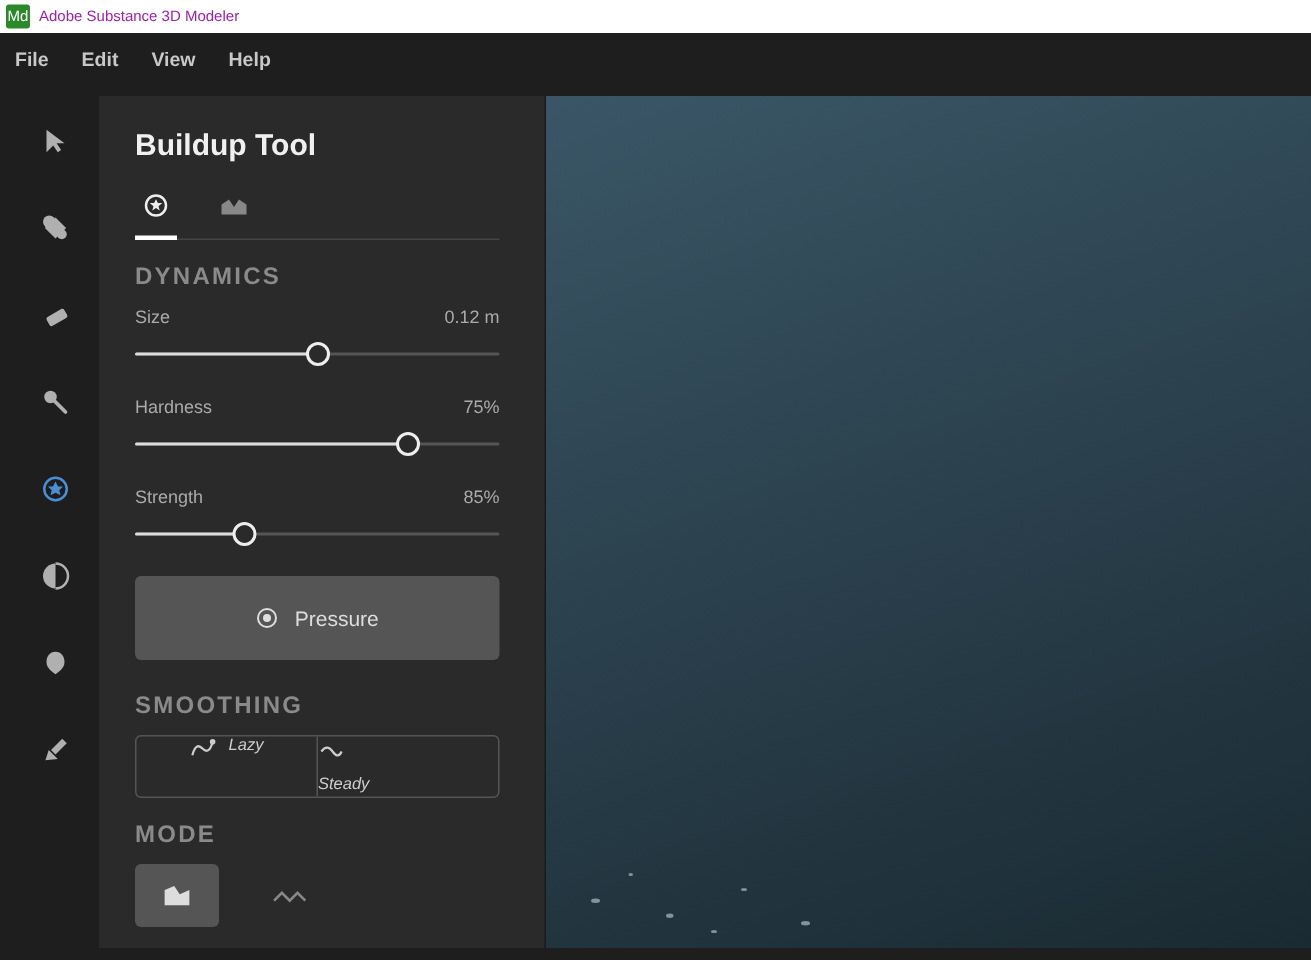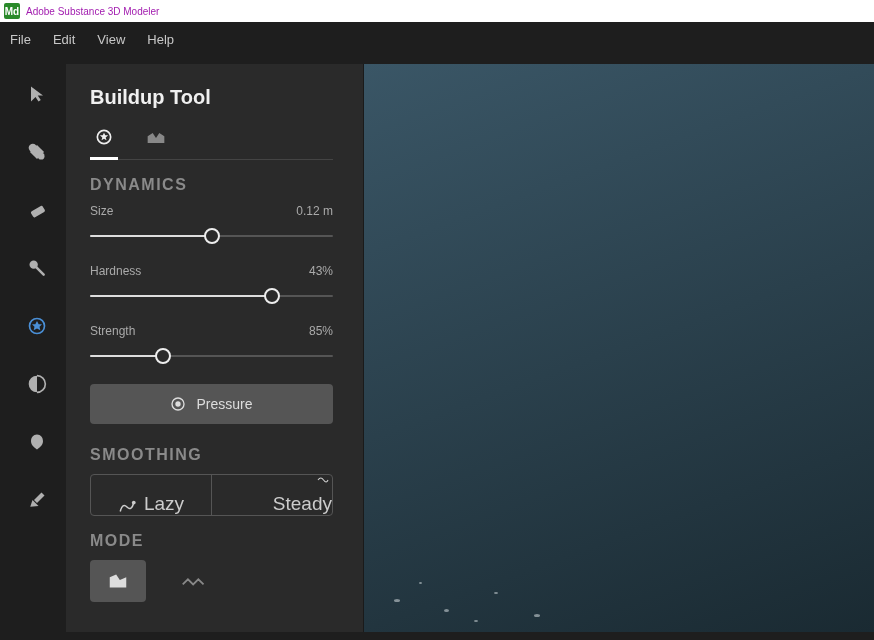--- a/index.html
+++ b/index.html
@@ -18,40 +18,41 @@
     gap: 6px;
     padding: 0 4px;
     background: #fff;
   }
   .titlebar .badge {
     width: 16px; height: 16px;
     background: #2a8a2a;
     border-radius: 2px;
     color: #fff;
     font-size: 10px;
-    font-weight: 700;
+    font-weight: 400;
     display: flex; align-items: center; justify-content: center;
   }
   .titlebar .title {
     font-size: 10px;
     color: #a21caf;
   }
   .app {
     width: 874px;
     height: 618px;
     background: #1e1e1e;
     display: flex;
     flex-direction: column;
   }
   .menubar {
     height: 34px;
     display: flex;
     align-items: center;
     padding: 0 10px;
     gap: 22px;
+    font-weight: bold;
   }
   .menubar span {
     color: #c8c8c8;
     font-size: 13px;
     cursor: pointer;
   }
   .workspace {
     flex: 1;
     display: flex;
     padding: 8px 0 8px 8px;
@@ -144,45 +145,46 @@
   }
   .slider-track .thumb {
     position: absolute;
     width: 16px; height: 16px;
     border: 2px solid #eee;
     background: #2a2a2a;
     border-radius: 50%;
     transform: translateX(-50%);
   }
   .btn {
-    height: 40px;
+    height: 56px;
     background: #555;
     border-radius: 4px;
     display:flex; align-items:center; justify-content:center;
     gap: 10px;
     color: #ddd;
     font-size: 14px;
     cursor: pointer;
     margin-bottom: 22px;
   }
   .seg {
     display:flex;
     border: 1px solid #555;
     border-radius: 4px;
     overflow: hidden;
     margin-bottom: 16px;
   }
   .seg .seg-btn {
     flex: 1;
     height: 40px;
-    display:flex; align-items:flex-end; justify-content:center;
+    display:flex; align-items:flex-start; justify-content:center;
     gap: 8px;
     color: #ccc;
-    font-size: 19px;
-    cursor: pointer;
+    font-size: 11px;
+    cursor: pointer;
+    font-style: italic;
   }
   .seg .seg-btn + .seg-btn { border-left: 1px solid #555; flex-direction: column; }
   .mode-row {
     display:flex;
     gap: 20px;
     align-items:center;
   }
   .mode-btn {
     width: 56px; height: 42px;
     border-radius: 4px;
@@ -300,21 +302,21 @@
         <div class="slider-track">
           <div class="line"></div>
           <div class="fill" style="width:50%"></div>
           <div class="thumb" style="left:50%"></div>
         </div>
       </div>
 
       <div class="slider-row">
         <div class="slider-header">
           <span>Hardness</span>
-          <span>43%</span>
+          <span>75%</span>
         </div>
         <div class="slider-track">
           <div class="line"></div>
           <div class="fill" style="width:75%"></div>
           <div class="thumb" style="left:75%"></div>
         </div>
       </div>
 
       <div class="slider-row">
         <div class="slider-header">

